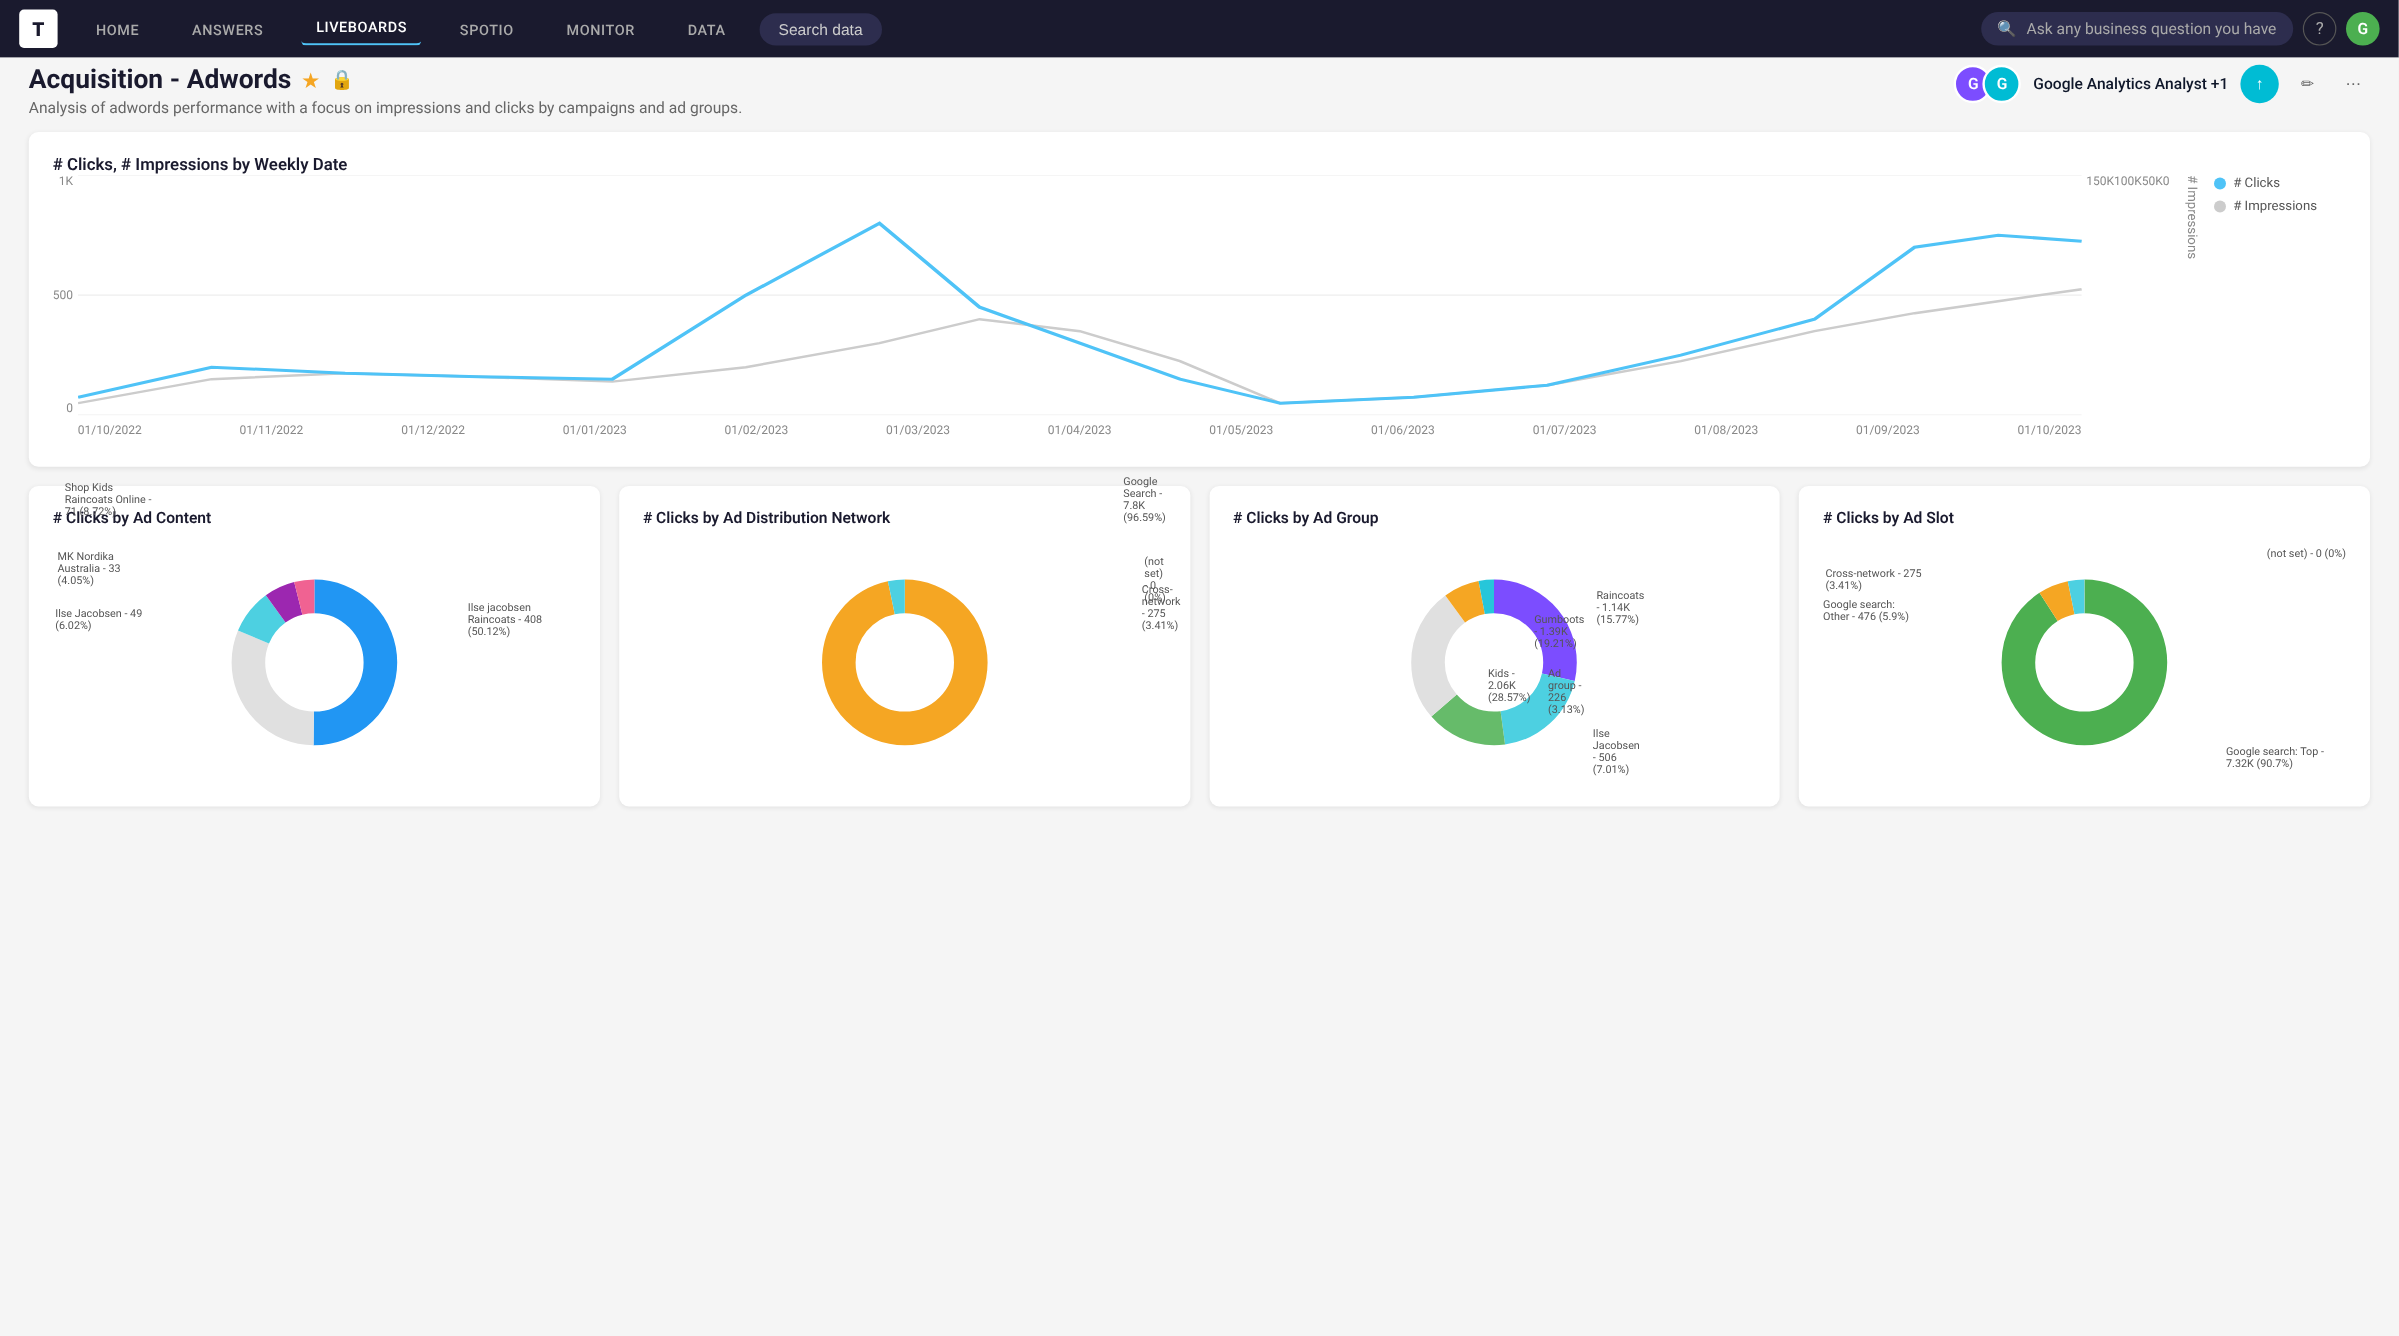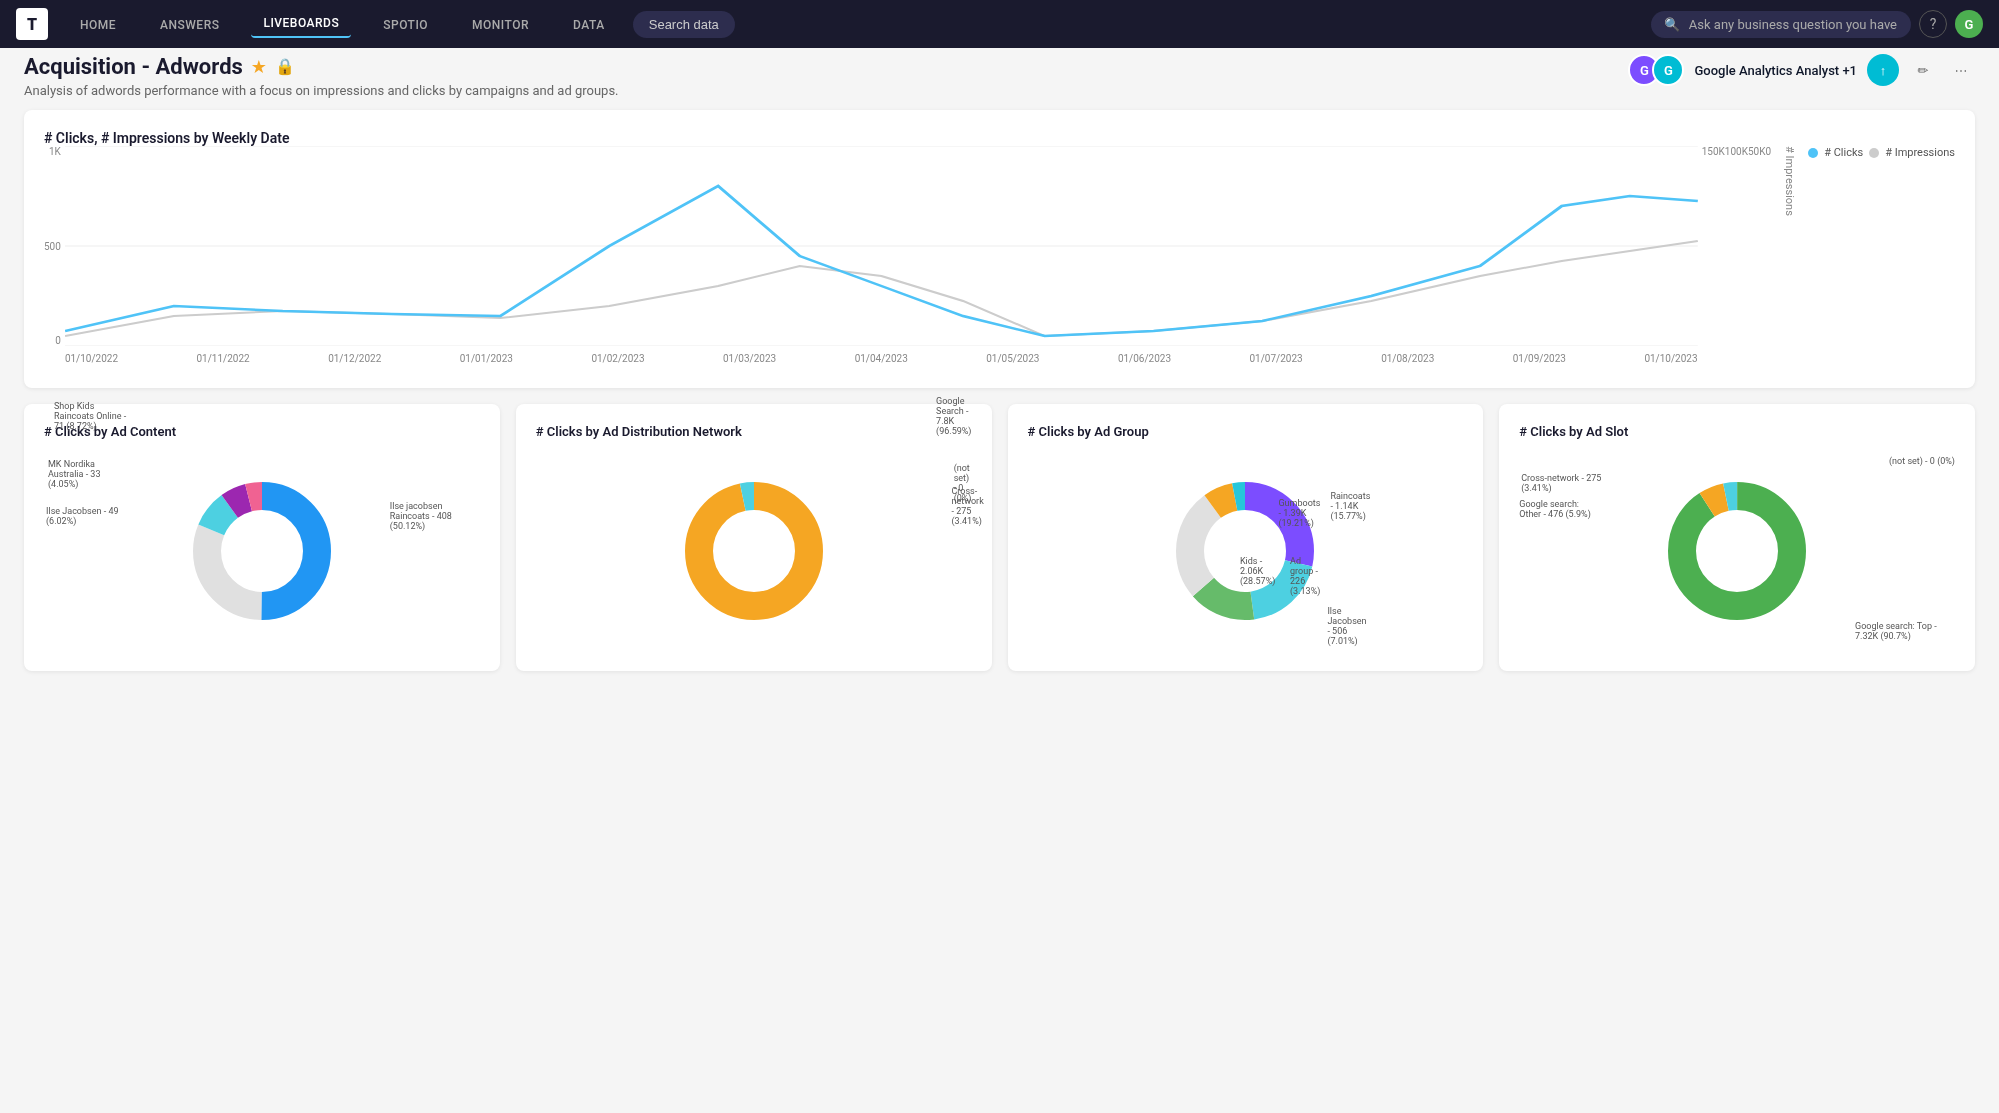--- a/index.html
+++ b/index.html
@@ -160,21 +160,21 @@
 
       <div class="y-right-ticks">
         <span>150K</span>
         <span>100K</span>
         <span>50K</span>
         <span>0</span>
       </div>
 
       <div class="y-axis-label-right"># Impressions</div>
 
-      <div style="display:flex; flex-direction:row; gap:6px; align-self:flex-start; margin-left:8px; min-width:110px;">
+      <div style="display:flex; flex-direction:column; gap:6px; align-self:flex-start; margin-left:8px; min-width:110px;">
         <div class="legend-item">
           <div class="legend-dot legend-dot-blue"></div>
           <span># Clicks</span>
         </div>
         <div class="legend-item">
           <div class="legend-dot legend-dot-gray"></div>
           <span># Impressions</span>
         </div>
       </div>
     </div>
@@ -245,21 +245,21 @@
           <circle cx="80" cy="80" r="55" fill="none" stroke="#f5a623" stroke-width="28" stroke-dasharray="24.2 321.6" stroke-dashoffset="-310.5" transform="rotate(-90 80 80)"></circle>
 
           <circle cx="80" cy="80" r="55" fill="none" stroke="#26c6da" stroke-width="28" stroke-dasharray="10.8 335.0" stroke-dashoffset="-334.7" transform="rotate(-90 80 80)"></circle>
           <circle cx="80" cy="80" r="40" fill="white"></circle>
         </svg>
         <div style="position:absolute; top:0; left:0; right:0; bottom:0; font-size:9px; color:#555; pointer-events:none; position:relative;">
           <div style="position:absolute; top:5px; right:5px; max-width:90px;">Ad group - 226 (3.13%)</div>
           <div style="position:absolute; top:5px; right:50px; max-width:80px;">Kids - 2.06K (28.57%)</div>
           <div style="position:absolute; top:55px; left:2px; max-width:70px;">Ilse Jacobsen - 506 (7.01%)</div>
           <div style="position:absolute; bottom:30px; left:5px; max-width:80px;">Raincoats - 1.14K (15.77%)</div>
-          <div style="position:absolute; bottom:23px; right:5px; max-width:90px;">Gumboots - 1.39K (19.21%)</div>
+          <div style="position:absolute; bottom:10px; right:5px; max-width:90px;">Gumboots - 1.39K (19.21%)</div>
         </div>
       </div>
     </div>
 
     <div class="donut-card">
       <div class="donut-card-title"># Clicks by Ad Slot</div>
       <div class="donut-area">
         <svg class="donut-svg" viewBox="0 0 160 160">
 
           <circle cx="80" cy="80" r="55" fill="none" stroke="#4CAF50" stroke-width="28" stroke-dasharray="313.5 32.3" stroke-dashoffset="0" transform="rotate(-90 80 80)"></circle>

